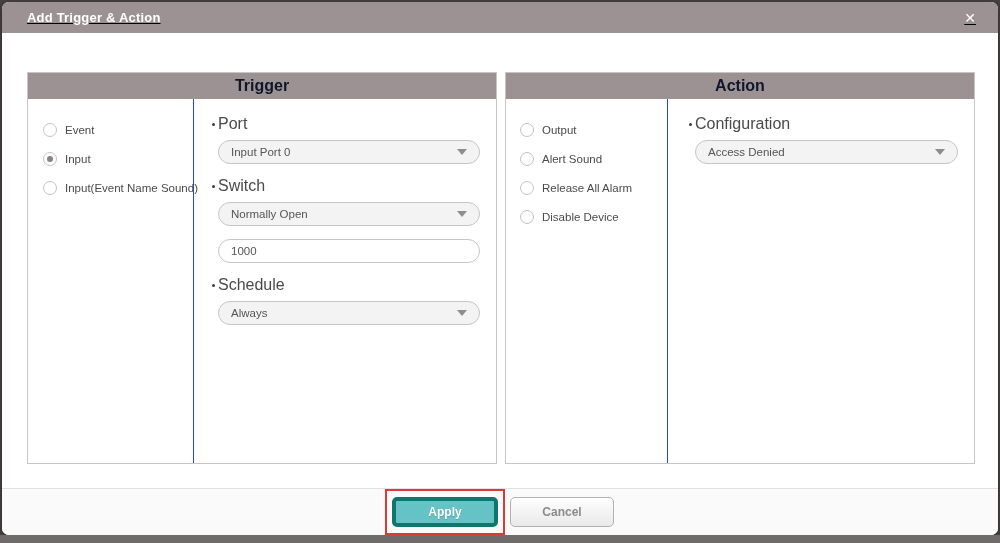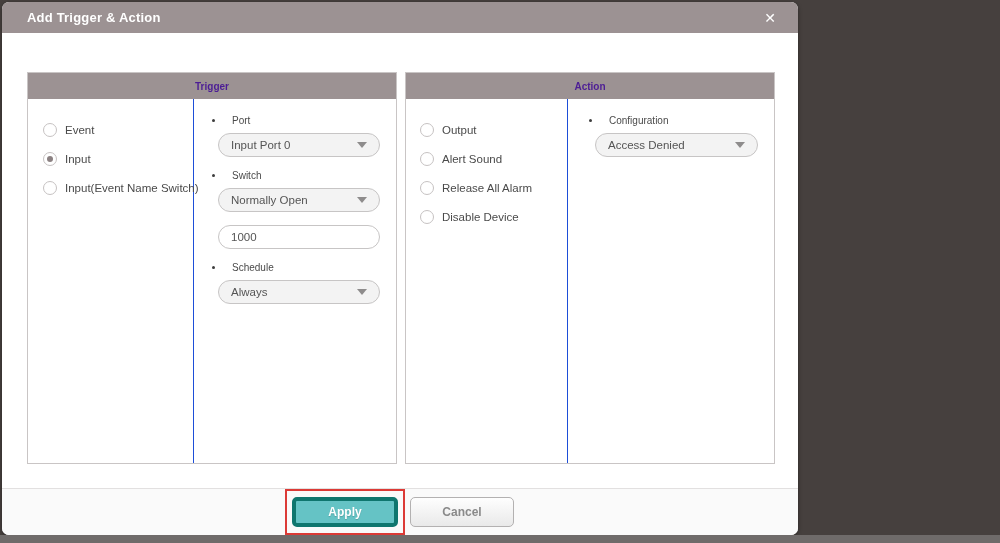--- a/index.html
+++ b/index.html
@@ -8,44 +8,45 @@
     position: relative;
     background: #46403e;
     font-family: "Liberation Sans", sans-serif;
     overflow: hidden;
   }
   .bottom-strip {
     position: absolute; left: 0; bottom: 0; width: 100%; height: 8px;
     background: #6f6b6a;
   }
   .modal {
-    position: absolute; left: 2px; top: 2px; width: 796px; height: 533px;
+    position: absolute; left: 2px; top: 2px; width: 996px; height: 533px;
     background: #ffffff; border-radius: 7px; overflow: visible;
     box-shadow: 0 1px 4px rgba(0,0,0,0.4);
+    text-decoration: underline;
   }
   .titlebar {
     height: 31px; background: #9c9293;
     border-radius: 7px 7px 0 0;
     display: flex; align-items: center; justify-content: space-between;
     padding: 0 22px 0 25px;
   }
   .titlebar .title { color: #ffffff; font-weight: bold; font-size: 13px; letter-spacing: .2px; }
   .titlebar .close { color: #ffffff; font-size: 14px; line-height: 1; cursor: pointer; }
 
   .content {
     position: absolute; left: 25px; right: 23px; top: 70px; height: 392px;
     display: flex; gap: 8px;
   }
   .panel {
     flex: 1; border: 1px solid #c9c5c5; background: #fff;
     display: flex; flex-direction: column;
   }
   .panel-header {
-    height: 26px; background: #9c9293; color: #4c1d95;
-    font-weight: bold; font-size: 10px;
+    height: 26px; background: #9c9293; color: #0f172a;
+    font-weight: bold; font-size: 16px;
     display: flex; align-items: center; justify-content: center;
     flex: 0 0 auto;
   }
   .panel-body { flex: 1; display: flex; min-height: 0; }
   .radio-col {
     width: 166px; flex: 0 0 auto;
     border-right: 1px solid #1d4ed8;
     padding: 16px 0 0 15px;
   }
   .radio-col.wide { width: 162px; padding-left: 14px; }
@@ -56,22 +57,22 @@
     flex: 0 0 auto;
   }
   .radio.on::after {
     content: ""; width: 6px; height: 6px; border-radius: 50%; background: #8b8182;
   }
   .radio-label { font-size: 11.5px; color: #4a4a4a; white-space: nowrap; }
 
   .fields-col { flex: 1; padding: 16px 16px 0 24px; min-width: 0; }
   .field { margin-bottom: 13px; }
   .field-label {
-    display: flex; align-items: center; gap: 17px;
-    font-size: 10px; color: #4a4a4a; margin: 0 0 7px -6px;
+    display: flex; align-items: center; gap: 3px;
+    font-size: 16px; color: #4a4a4a; margin: 0 0 7px -6px;
   }
   .bullet { width: 3px; height: 3px; border-radius: 50%; background: #3d3d3d; flex: 0 0 auto; }
   .control {
     height: 24px; border: 1px solid #c7c5c5; border-radius: 12px;
     display: flex; align-items: center; padding: 0 12px;
     font-size: 11.5px; color: #555555; width: 100%;
   }
   .select { background: #f3f3f3; justify-content: space-between; cursor: pointer; }
   .chevron {
     width: 0; height: 0; flex: 0 0 auto;
@@ -127,21 +128,21 @@
           <div class="radio-row">
             <span class="radio"></span>
             <span class="radio-label">Event</span>
           </div>
           <div class="radio-row">
             <span class="radio on"></span>
             <span class="radio-label">Input</span>
           </div>
           <div class="radio-row">
             <span class="radio"></span>
-            <span class="radio-label">Input(Event Name Switch)</span>
+            <span class="radio-label">Input(Event Name Sound)</span>
           </div>
         </div>
         <div class="fields-col">
           <div class="field">
             <div class="field-label">
               <span class="bullet"></span>
               <span>Port</span>
             </div>
             <div class="control select">
               <span>Input Port 0</span>

